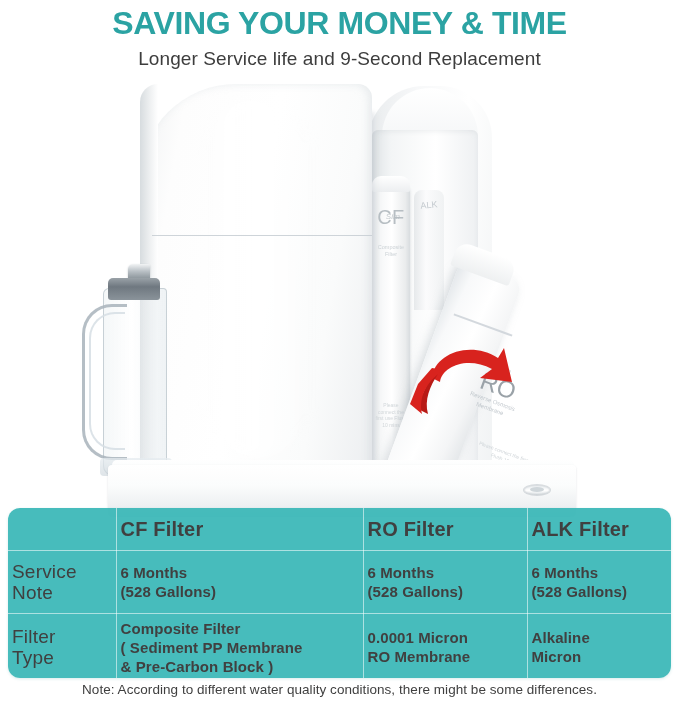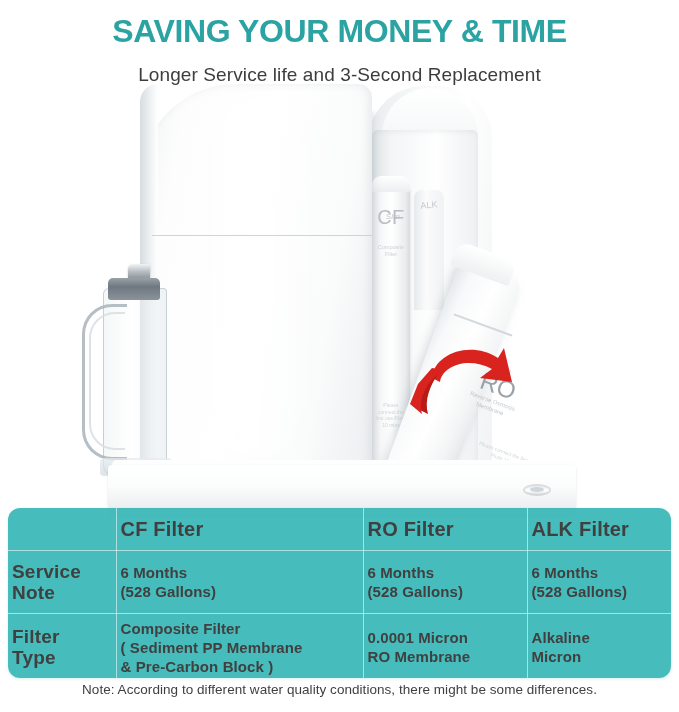--- a/index.html
+++ b/index.html
@@ -19,21 +19,21 @@
   
   #header {
     position: absolute;
     top: 0; left: 0;
     width: 679px;
     height: 78px;
     text-align: center;
     z-index: 40;
   }
   #main-title {
-    margin: 8px;
+    margin: 0;
     padding-top: 5px;
     font-size: 32px;
     font-weight: bold;
     letter-spacing: -0.4px;
     color: #2BA3A3;
     font-family: "Liberation Sans", sans-serif;
     white-space: nowrap;
   }
   #subtitle {
     margin: 0;
@@ -438,21 +438,21 @@
   thead th {
     height: 42px;
     font-size: 20px;
     font-weight: bold;
     letter-spacing: 0.2px;
   }
   thead th.blank { border-right: 1px solid rgba(255,255,255,0.55); }
 
   .row-label {
     font-size: 19px;
-    font-weight: bold;
+    font-weight: normal;
     line-height: 21px;
     letter-spacing: 0.2px;
     margin-top: 17px;
   }
   .row-service td { height: 62px; }
   .row-type td    { height: 66px; }
   .cell-text {
     font-size: 15px;
     line-height: 19px;
     font-weight: bold;
@@ -470,21 +470,21 @@
     color: #3f3f3f;
     z-index: 60;
     letter-spacing: 0.05px;
   }
 </style>
 </head>
 <body>
 
 <div id="header">
   <h1 id="main-title">SAVING YOUR MONEY &amp; TIME</h1>
-  <p id="subtitle">Longer Service life and 3-Second Replacement</p>
+  <p id="subtitle">Longer Service life and 9-Second Replacement</p>
 </div>
 
 <div id="product-stage">
 
   <div class="floor-shadow"></div>
 
   <div class="body-rear"></div>
   <div class="body-rear-cap"></div>
   <div class="rear-inner-wall"></div>
 

